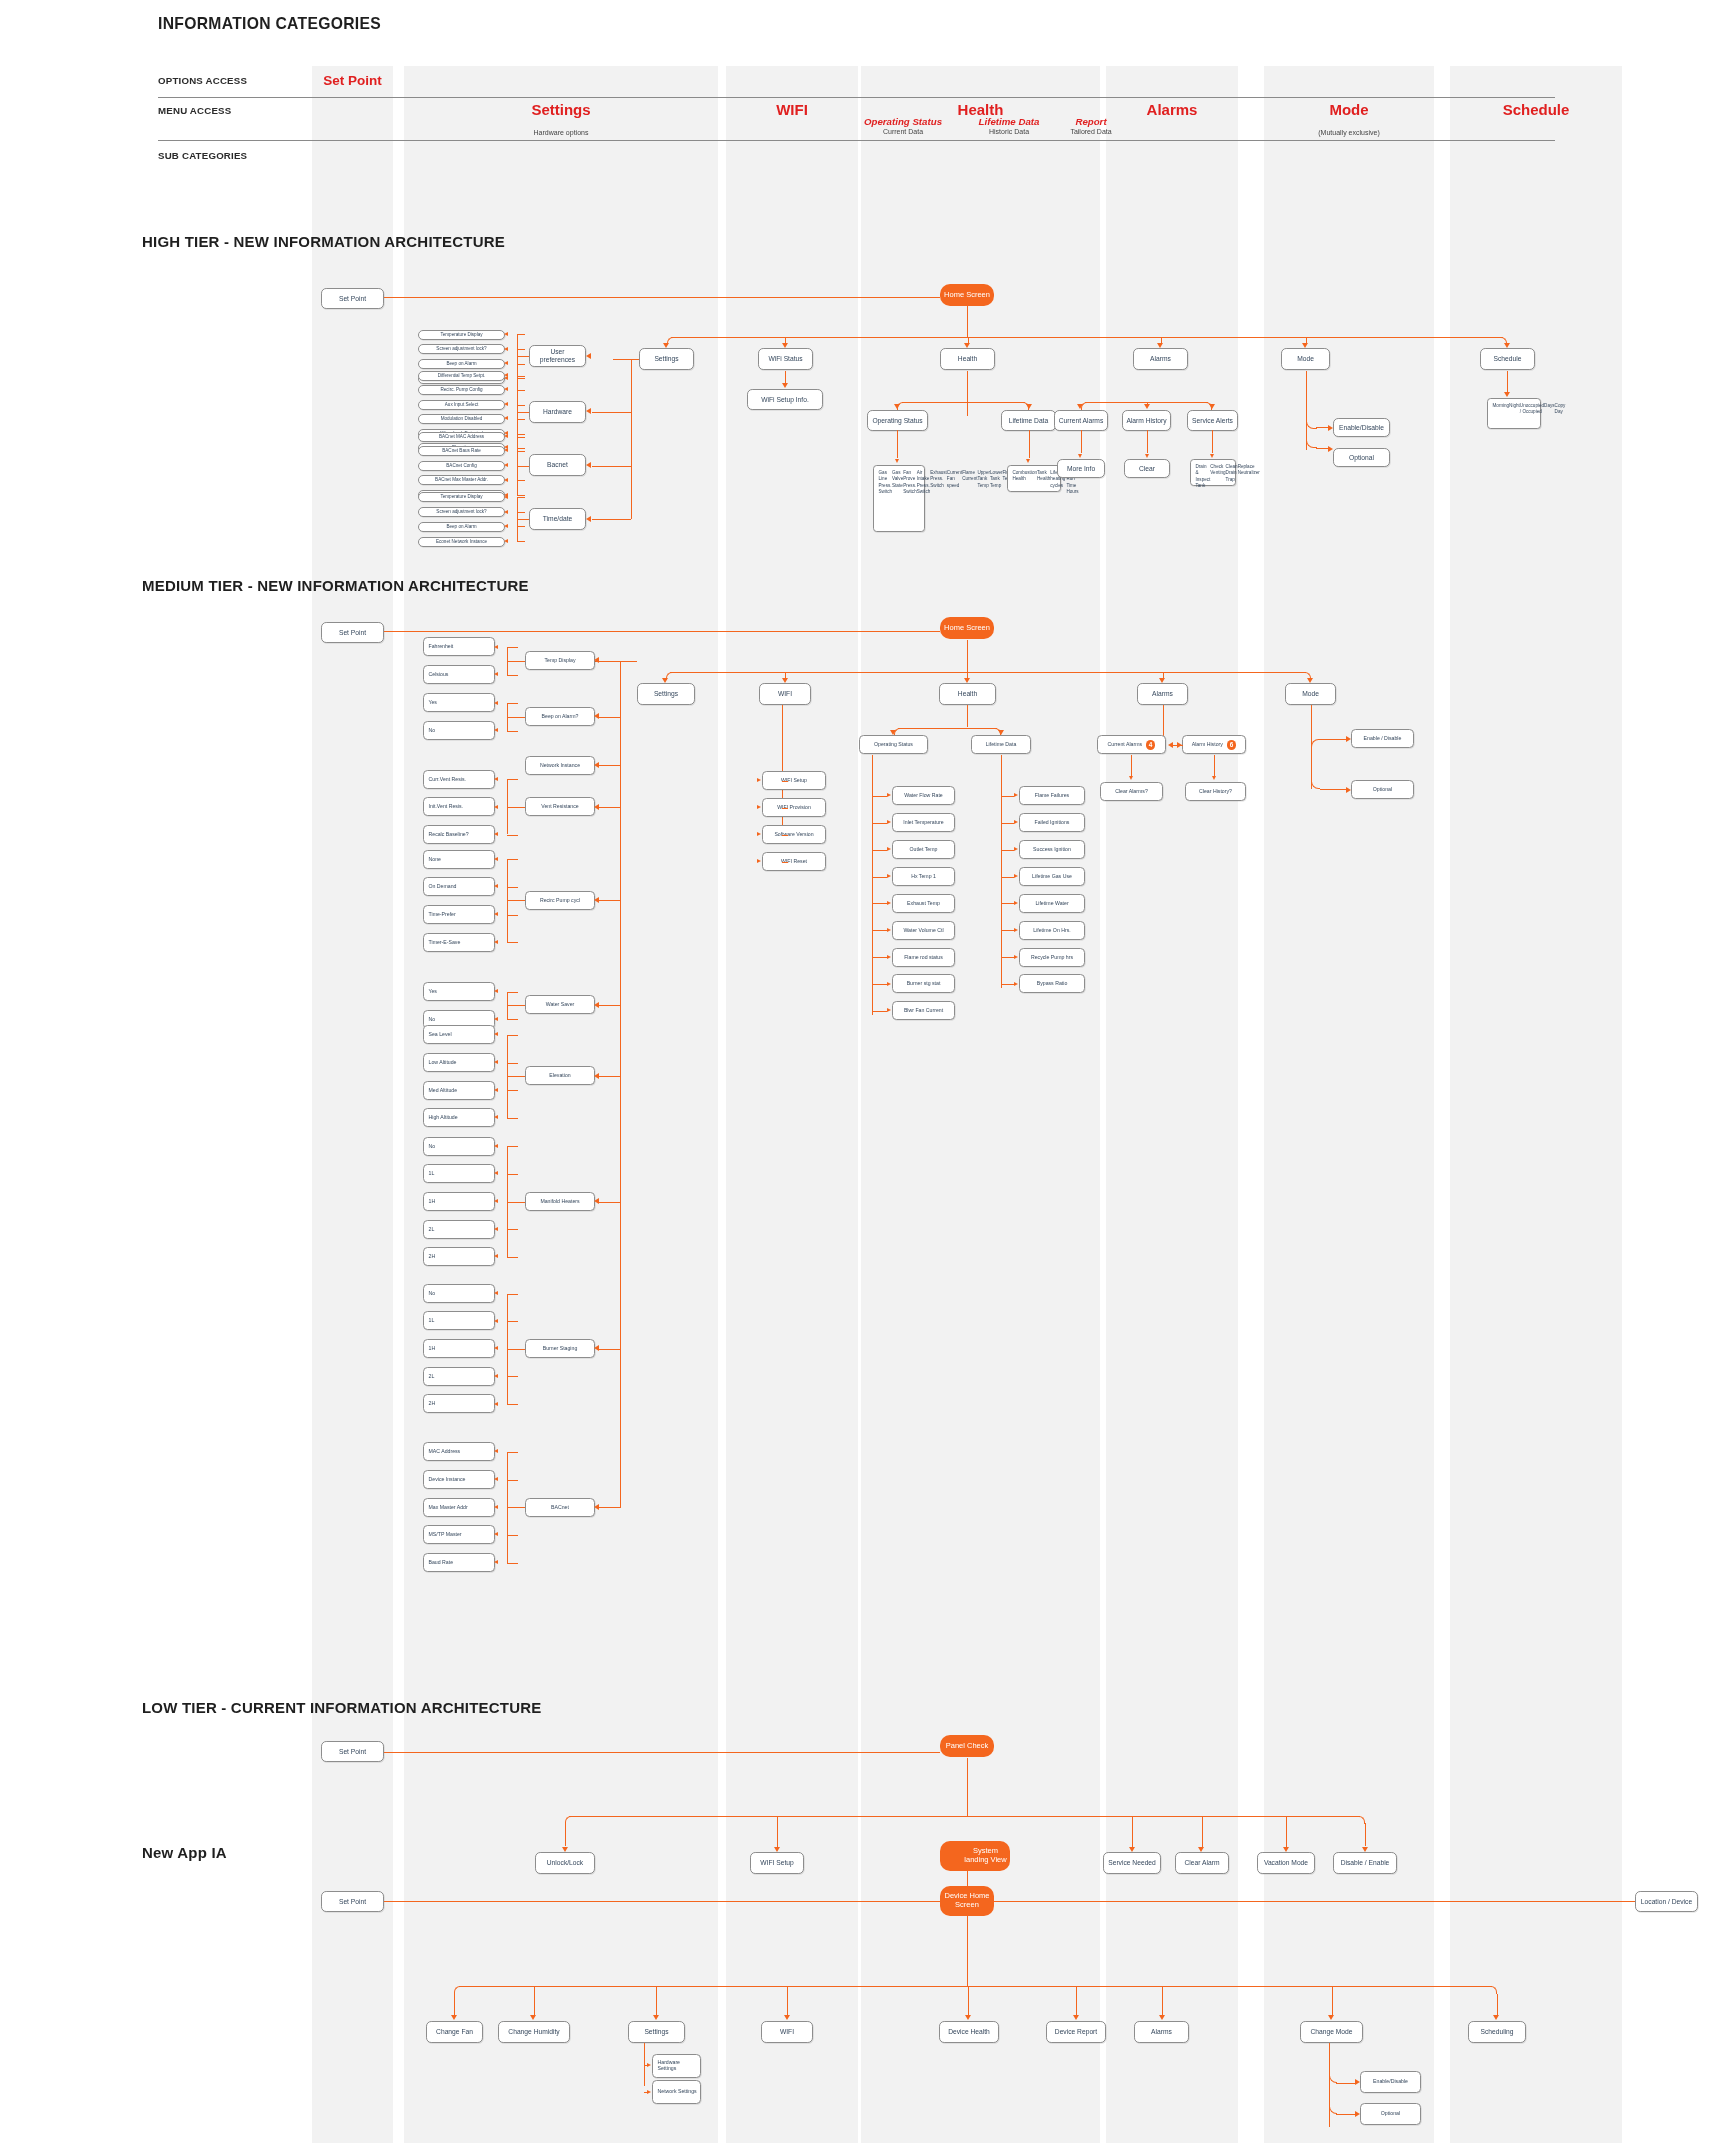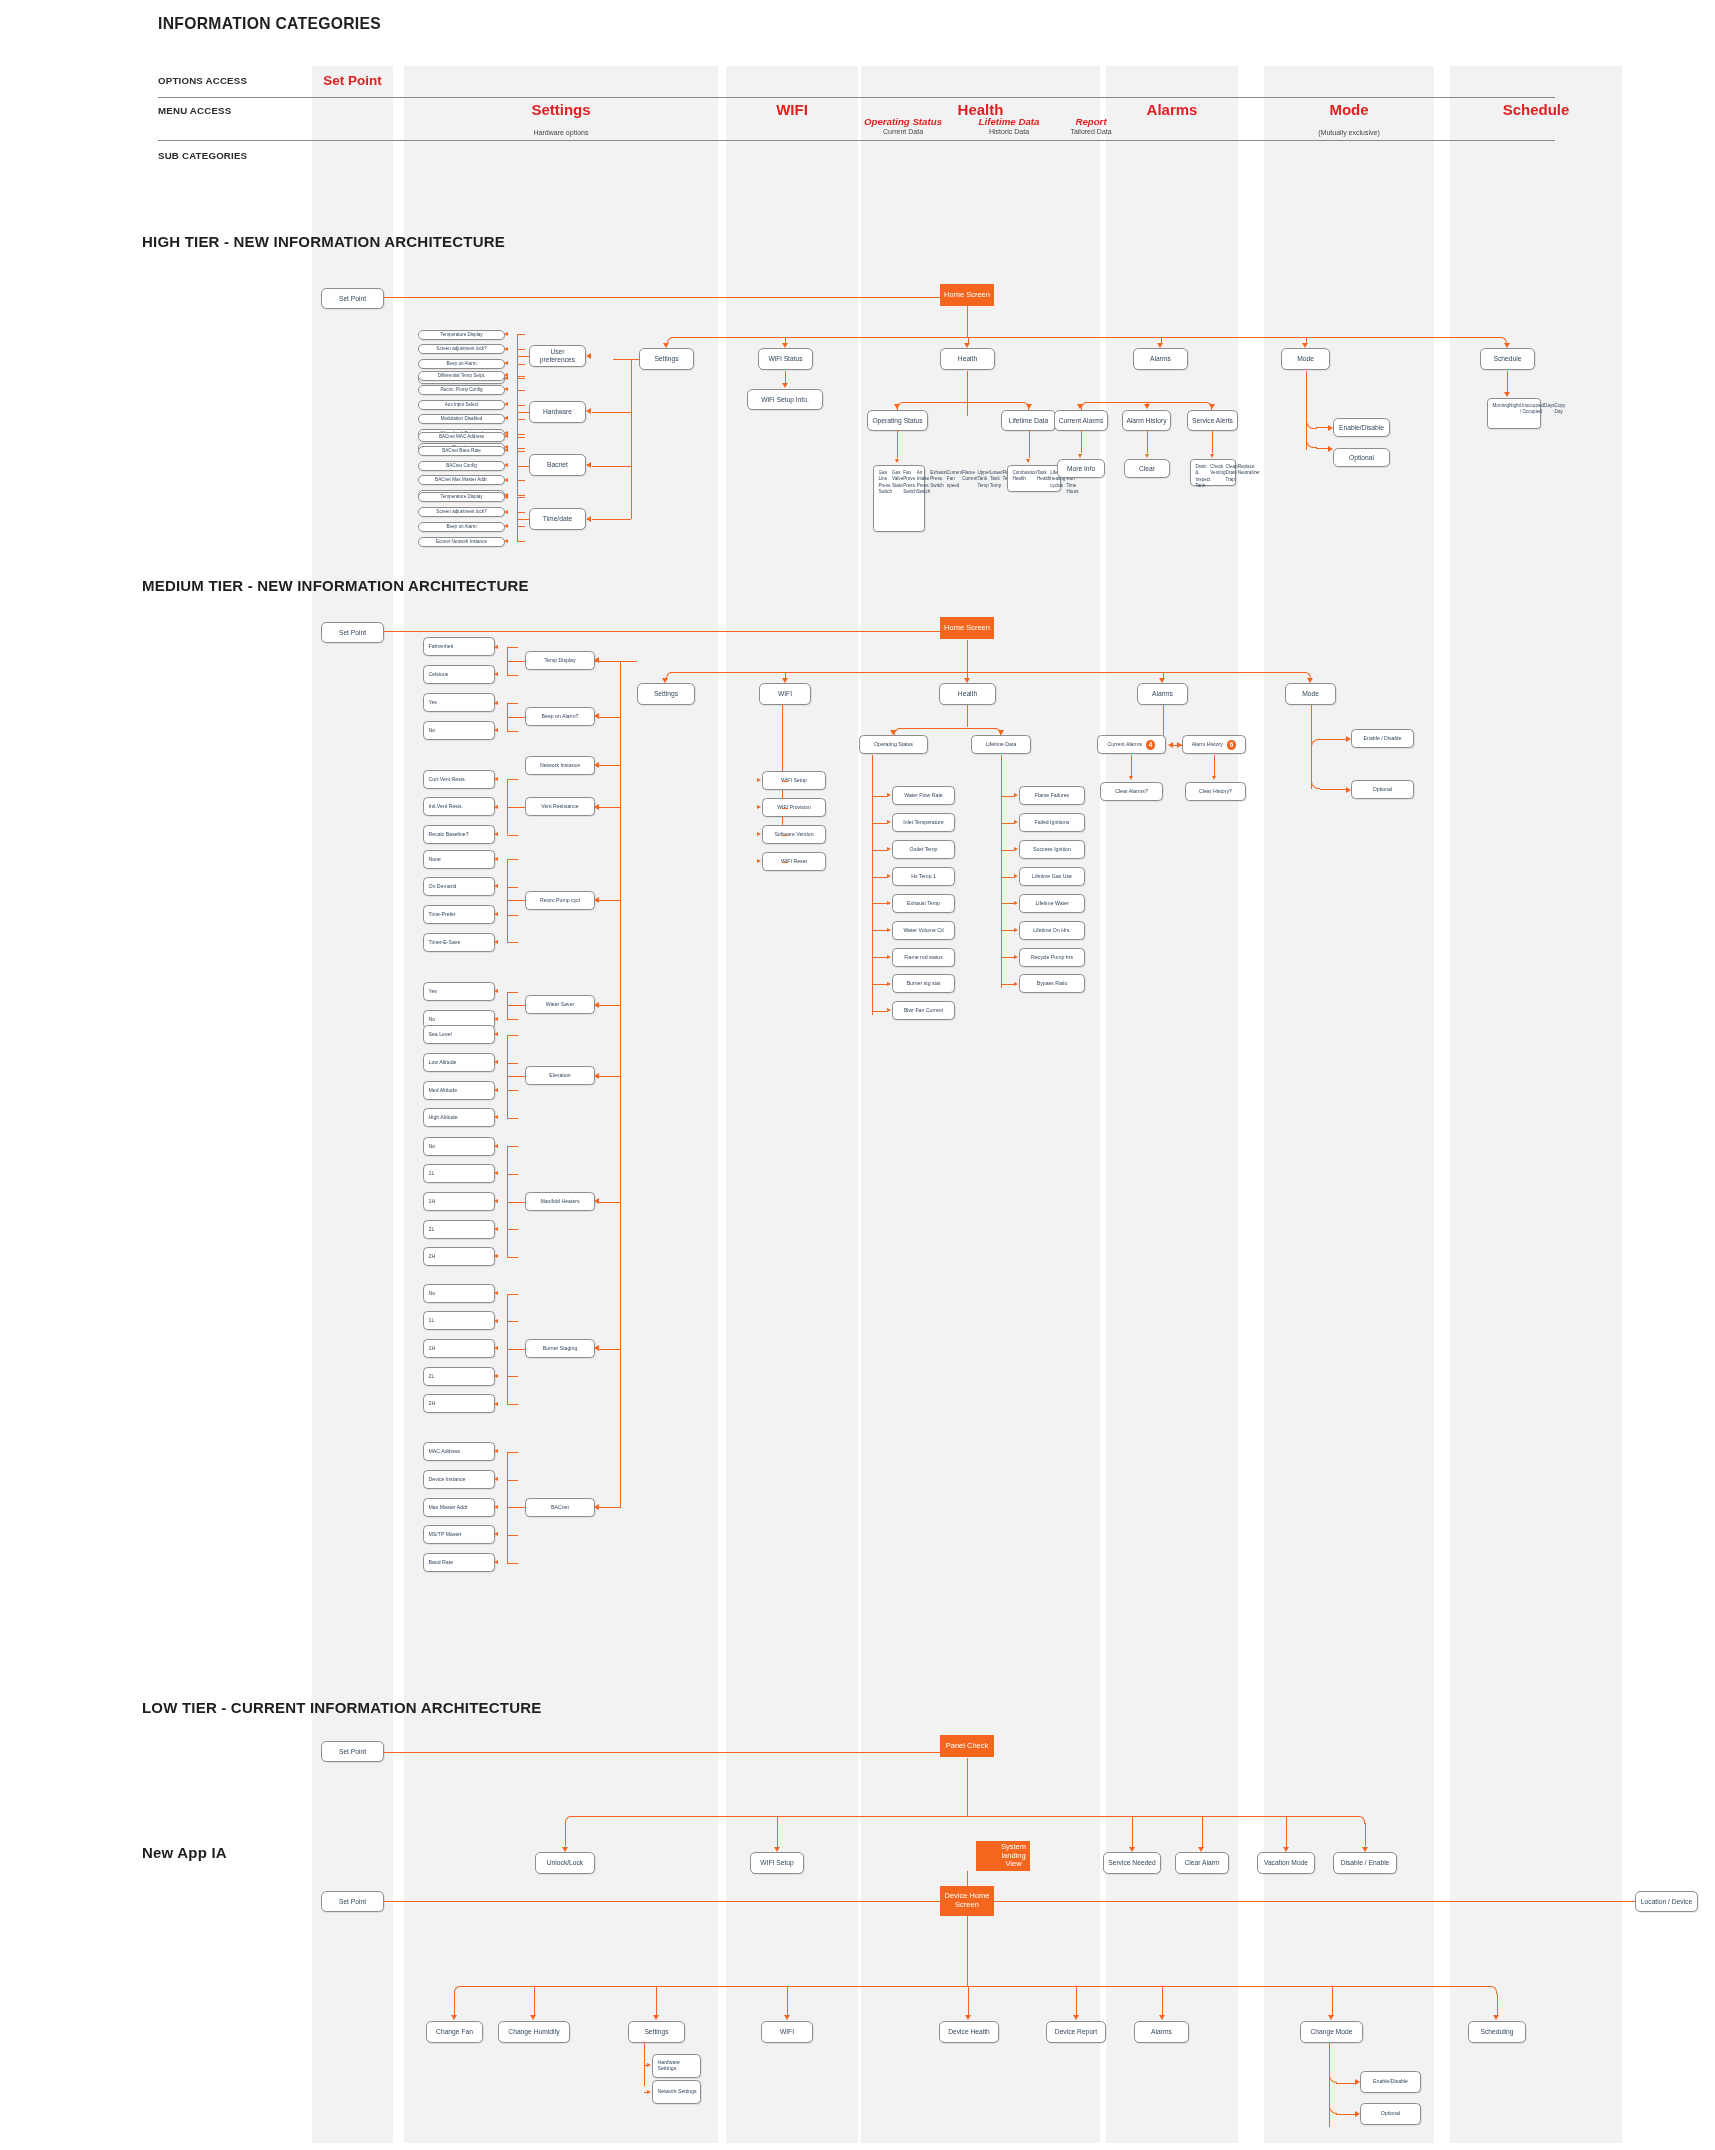--- a/index.html
+++ b/index.html
@@ -52,21 +52,21 @@
     display:flex; align-items:center; justify-content:center;
     text-align:center; color:#35475c; line-height:1.15;
     font-size:8.2px; padding:1.5px 3px;
     box-shadow:0.7px 0.7px 0 rgba(0,0,0,.10);
   }
   .node.sm  { font-size:6.7px; border-radius:5.2px; }
   .node.xs  { font-size:5.2px;  border-radius:4.5px; }
   .node.tiny{ font-size:4.6px; border-radius:3.7px; }
   .node.pill{ border-radius:15px; }
   .node.home {
-    background:#f4661e; border:none; color:#ffffff; border-radius:0;
+    background:#f4661e; border:none; color:#ffffff; border-radius:10px;
     box-shadow:none; font-size:7.5px;
   }
   .node.leftalign { justify-content:flex-start; text-align:left; padding-left:4.5px; }
   .node.listbox {
     justify-content:flex-start; align-items:flex-start;
     text-align:left; padding:3.7px 4.5px; line-height:1.42; color:#35475c;
   }
   .node .badge {
     display:inline-block; width:9.7px; height:9.7px; border-radius:50%;
     background:#f4661e; color:#fff; font-size:6.4px; line-height:9.7px;
@@ -602,21 +602,21 @@
     <div class="arw down" style="left:1129px;top:1847px;"></div>
     <div class="node sm" style="left:1175px;top:1852px;width:54px;height:22.4px;">Clear Alarm</div>
     <div class="ln v" style="left:1202px;top:1816px;height:31px;"></div>
     <div class="arw down" style="left:1198px;top:1847px;"></div>
     <div class="node sm" style="left:1257px;top:1852px;width:58px;height:22.4px;">Vacation Mode</div>
     <div class="ln v" style="left:1286px;top:1816px;height:31px;"></div>
     <div class="arw down" style="left:1283px;top:1847px;"></div>
     <div class="node sm" style="left:1333px;top:1852px;width:64px;height:22.4px;">Disable / Enable</div>
     <div class="ln v" style="left:1365px;top:1823px;height:23px;"></div>
     <div class="arw down" style="left:1362px;top:1847px;"></div>
-    <div class="node home" style="left:976px;top:1841px;width:54px;height:30px;padding-left:24px;">System landing View</div>
+    <div class="node home" style="left:940px;top:1841px;width:70px;height:30px;padding-left:24px;">System landing View</div>
     <div class="node home" style="left:940px;top:1886px;width:54px;height:30px;">Device Home Screen</div>
     <div class="ln v" style="left:967px;top:1871px;height:15px;"></div>
     <div class="node sm" style="left:321px;top:1891px;width:63px;height:21px;">Set Point</div>
     <div class="ln h" style="left:384px;top:1901px;width:556px;"></div>
     <div class="node sm" style="left:1635px;top:1891px;width:63px;height:21px;">Location / Device</div>
     <div class="ln h" style="left:994px;top:1901px;width:641px;"></div>
     <div class="ln v" style="left:967px;top:1916px;height:70px;"></div>
     <div class="ln h" style="left:459px;top:1986px;width:1033px;"></div>
     <div class="elb tl" style="left:454px;top:1986px;width:6px;height:7.5px;"></div>
     <div class="elb tr" style="left:1491px;top:1986px;width:6px;height:7.5px;"></div>

